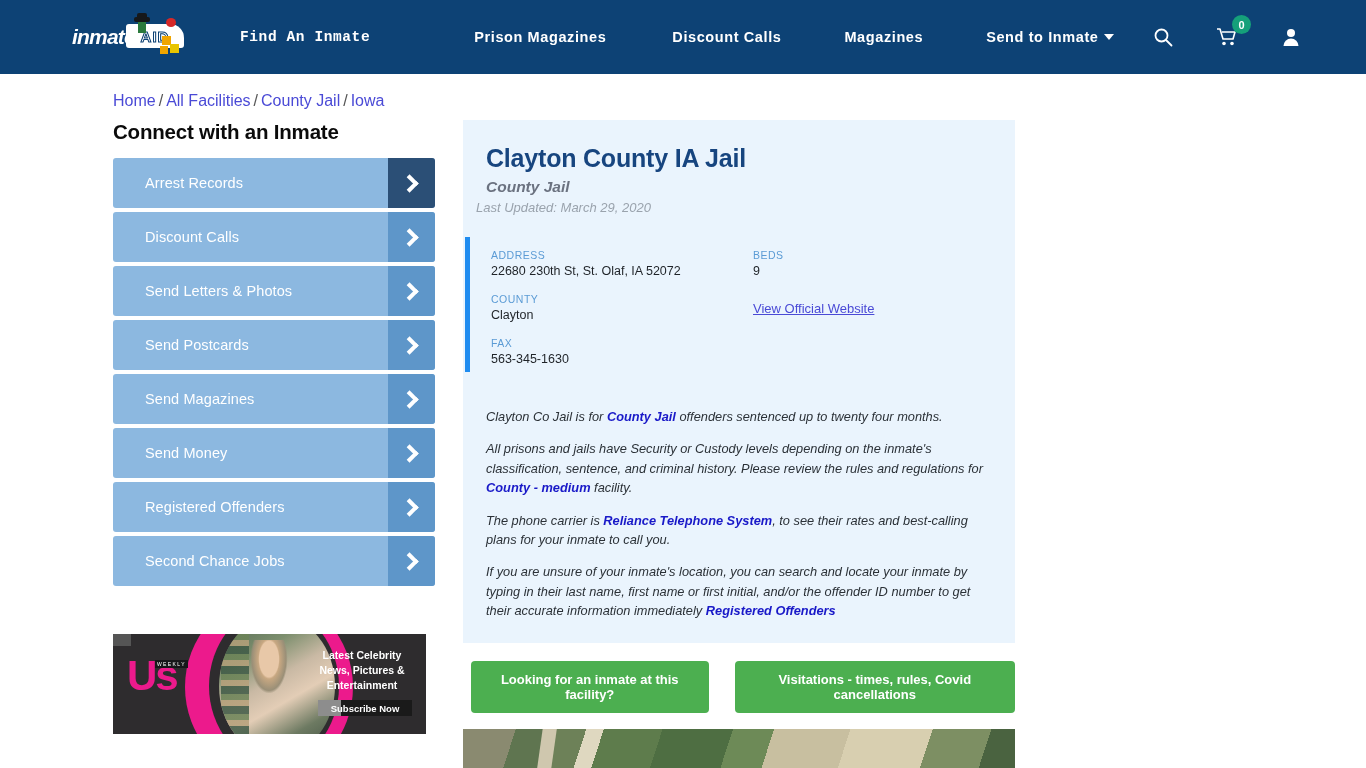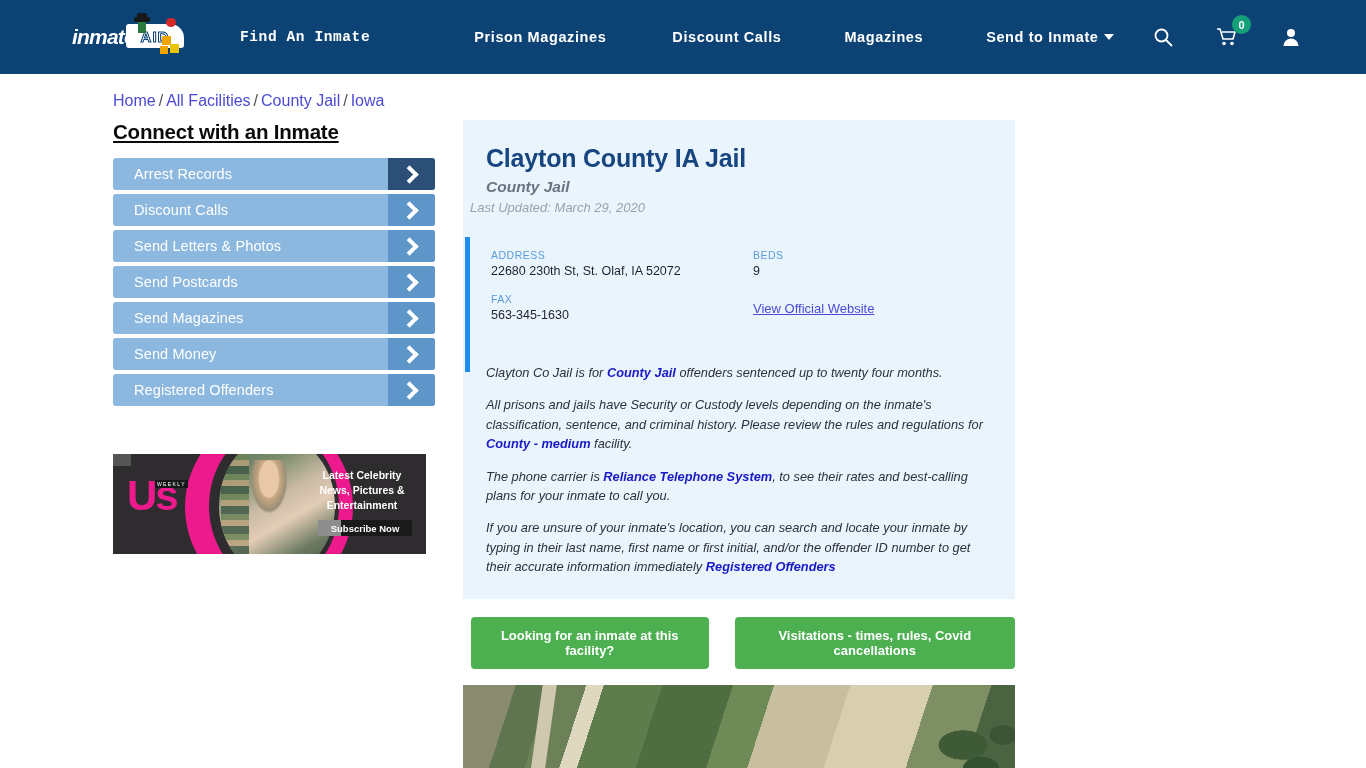--- a/index.html
+++ b/index.html
@@ -131,33 +131,33 @@
     margin-top: 10px;
     padding-left: 113px;
   }
 
   
   .sidebar { width: 322px; flex: 0 0 322px; }
   .sidebar-title {
     font-size: 20.5px;
     font-weight: bold;
     color: #0b0b0b;
-    text-decoration: underline;
     margin-bottom: 14px;
     letter-spacing: -0.2px;
   }
   .side-btn {
     display: flex;
     align-items: stretch;
-    height: 32px;
+    height: 50px;
     margin-bottom: 4px;
     background: #8cb8e0;
     border-radius: 3px;
     overflow: hidden;
     cursor: pointer;
+    padding-left: 11px;
   }
   .side-btn-label {
     flex: 1;
     display: flex; align-items: center;
     padding-left: 21px;
     color: #ffffff;
     font-size: 14.5px;
     letter-spacing: 0.1px;
   }
   .side-btn-arrow {
@@ -260,21 +260,21 @@
   }
   .fac-sub {
     font-size: 15.5px; font-weight: bold; font-style: italic;
     color: #6b7280;
     padding-left: 23px;
     margin-top: 5px;
   }
   .fac-upd {
     font-size: 13px; font-style: italic;
     color: #9aa3ad;
-    padding-left: 7px;
+    padding-left: 13px;
     margin-top: 4px;
   }
   .info-block {
     margin-top: 22px;
     position: relative;
     padding: 12px 0 18px 0;
   }
   .info-accent {
     position: absolute; left: 2px; top: 0;
     width: 5px; height: 135px;
@@ -472,20 +472,26 @@
         <div class="side-btn-arrow">
             <i class="chev"></i>
           </div>
       </div>
       <div class="side-btn">
         <div class="side-btn-label">Registered Offenders</div>
         <div class="side-btn-arrow">
             <i class="chev"></i>
           </div>
       </div>
+      <div class="side-btn">
+        <div class="side-btn-label">Second Chance Jobs</div>
+        <div class="side-btn-arrow">
+            <i class="chev"></i>
+          </div>
+      </div>
 
       <div class="ad">
         <div class="ad-corner"></div>
         <div class="ad-swoosh1"></div>
         <div class="ad-swoosh2"></div>
         <div class="ad-photo"></div>
         <div class="ad-us">Us</div>
         <div class="ad-weekly">WEEKLY</div>
         <div class="ad-text">Latest Celebrity News, Pictures &amp; Entertainment</div>
         <div class="ad-sub">Subscribe Now</div>
@@ -502,20 +508,24 @@
         <div class="info-block">
           <div class="info-accent"></div>
           <div class="info-grid">
 
             <div class="info-col">
               <div class="info-item">
                 <div class="info-label">ADDRESS</div>
                 <div class="info-value">22680 230th St, St. Olaf, IA 52072</div>
               </div>
               <div class="info-item">
+                <div class="info-label">COUNTY</div>
+                <div class="info-value">Clayton</div>
+              </div>
+              <div class="info-item">
                 <div class="info-label">FAX</div>
                 <div class="info-value">563-345-1630</div>
               </div>
             </div>
 
             <div class="info-col">
               <div class="info-item">
                 <div class="info-label">BEDS</div>
                 <div class="info-value">9</div>
               </div>

